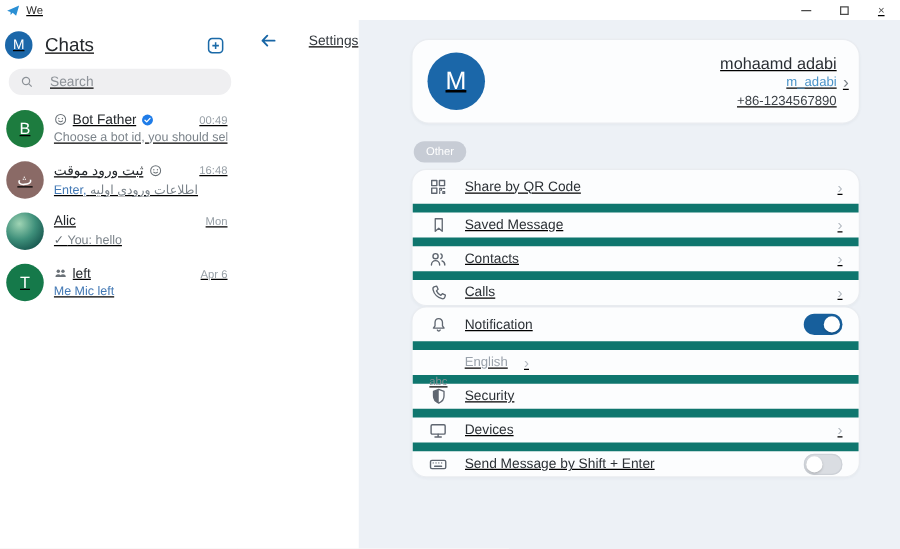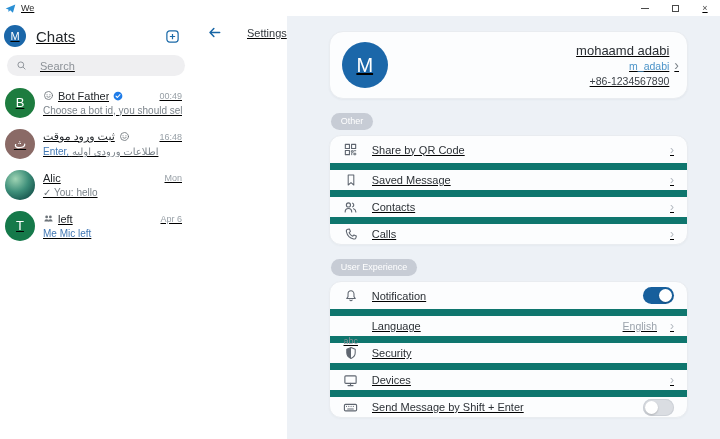--- a/index.html
+++ b/index.html
@@ -248,37 +248,35 @@
               <div class="row">
                 <span class="row-icon">
                   <svg width="14" height="14" viewBox="0 0 16 16" fill="none" stroke="currentColor" stroke-width="1.2" stroke-linecap="round" stroke-linejoin="round">
                     <path d="M4.3 2.7 l1.9-.5 1.2 2.9 -1.5 1.4 c.8 1.8 2.3 3.3 4 4.1 l1.4-1.5 2.8 1.3 -.5 1.9 c-.3 1.1-1.4 1.7-2.6 1.4 C7.2 12.8 3.7 9.5 2.8 5.5 2.5 4.3 3.1 3 4.3 2.7 Z"></path>
                   </svg>
                 </span>
                 <span class="row-label">Calls</span>
                 <span class="row-chevron">›</span>
               </div>
             </div>
-            <div><div class="section-badge">User Experience</div></div>
             <div class="card">
               <div class="row">
                 <span class="row-icon">
                   <svg width="14" height="14" viewBox="0 0 16 16" fill="none" stroke="currentColor" stroke-width="1.2" stroke-linecap="round" stroke-linejoin="round">
                     <path d="M8 2.1 c-2 0-3.4 1.6-3.4 3.7 v2.9 L3.1 10.8 h9.8 L11.4 8.7 V5.8 c0-2.1-1.4-3.7-3.4-3.7 Z"></path>
                     <path d="M6.7 12.6 a1.4 1.4 0 0 0 2.6 0"></path>
                   </svg>
                 </span>
                 <span class="row-label">Notification</span>
                 <span class="toggle on">
                   <span class="knob"></span>
                 </span>
               </div>
               <div class="row">
                 <span class="row-icon abc-ic">abc</span>
-                <span class="row-label">Language</span>
                 <span class="row-value">English</span>
                 <span class="row-chevron">›</span>
               </div>
               <div class="row">
                 <span class="row-icon">
                   <svg width="14" height="14" viewBox="0 0 16 16" fill="none" stroke="currentColor" stroke-width="1.2" stroke-linecap="round" stroke-linejoin="round">
                     <path d="M8 1.8 L12.8 3.6 V7.8 C12.8 10.9 10.9 13.1 8 14.3 C5.1 13.1 3.2 10.9 3.2 7.8 V3.6 Z"></path>
                     <path d="M8 1.8 L3.2 3.6 V7.8 C3.2 10.9 5.1 13.1 8 14.3 Z" fill="currentColor" stroke="none"></path>
                   </svg>
                 </span>

